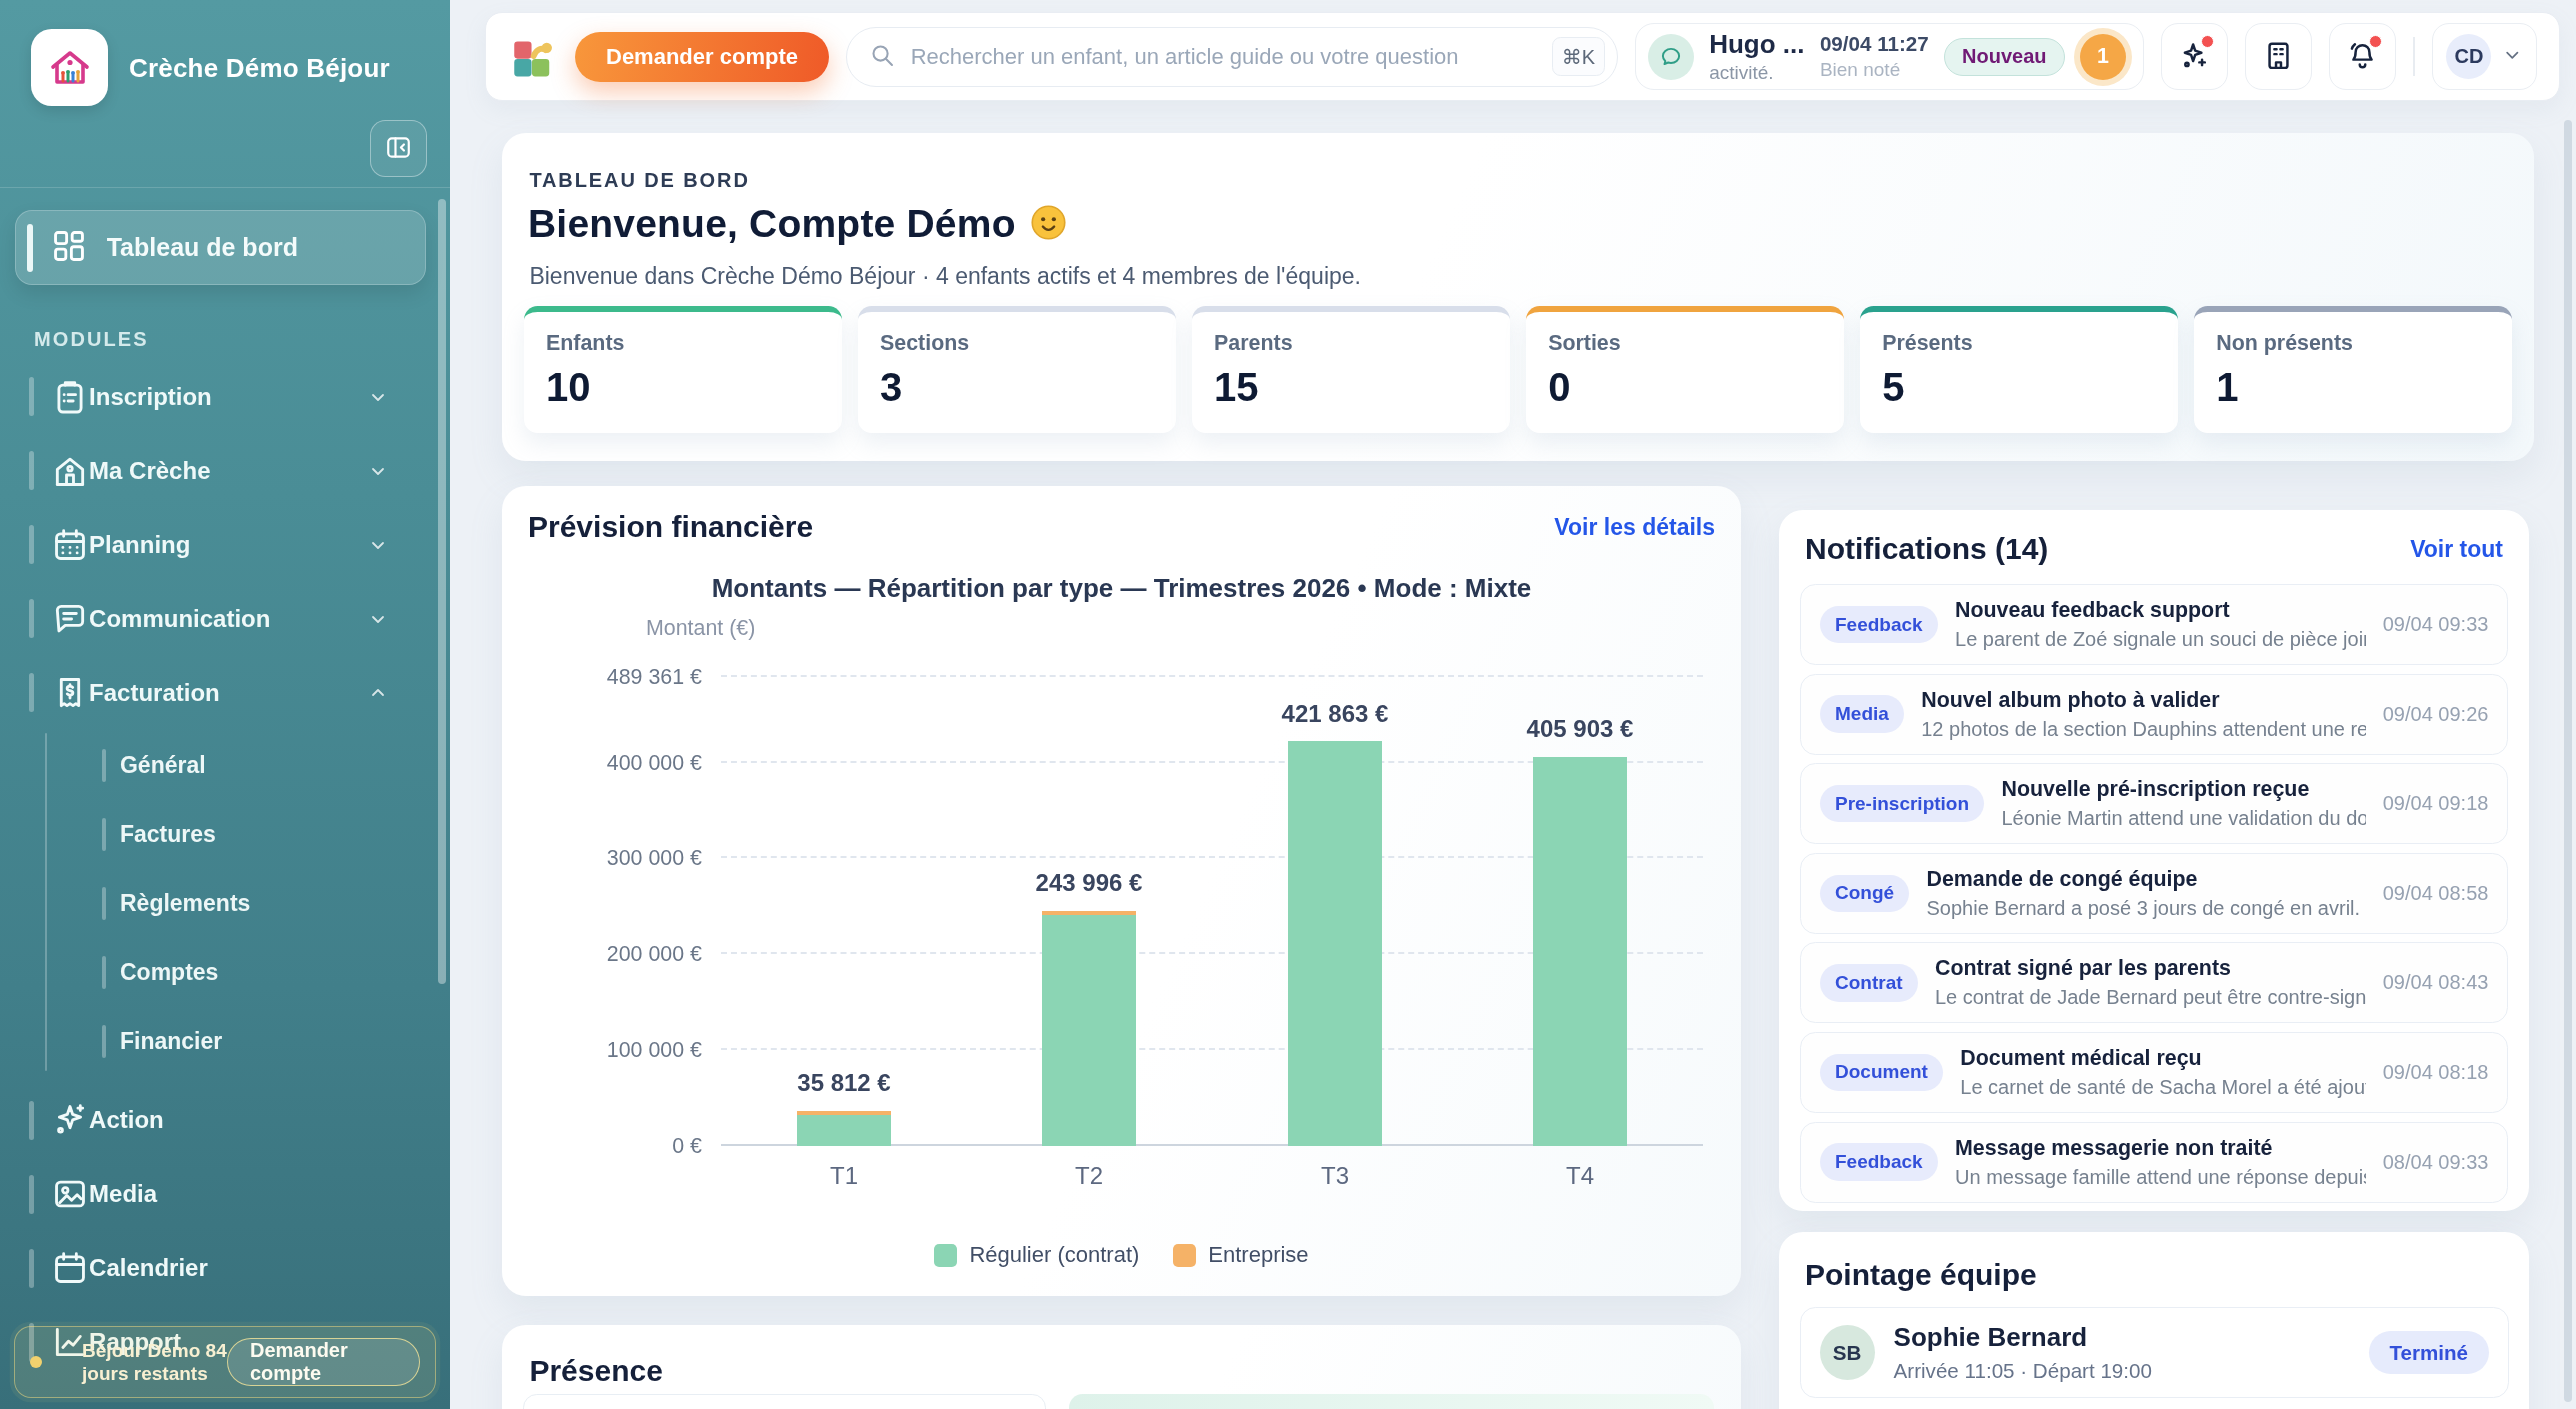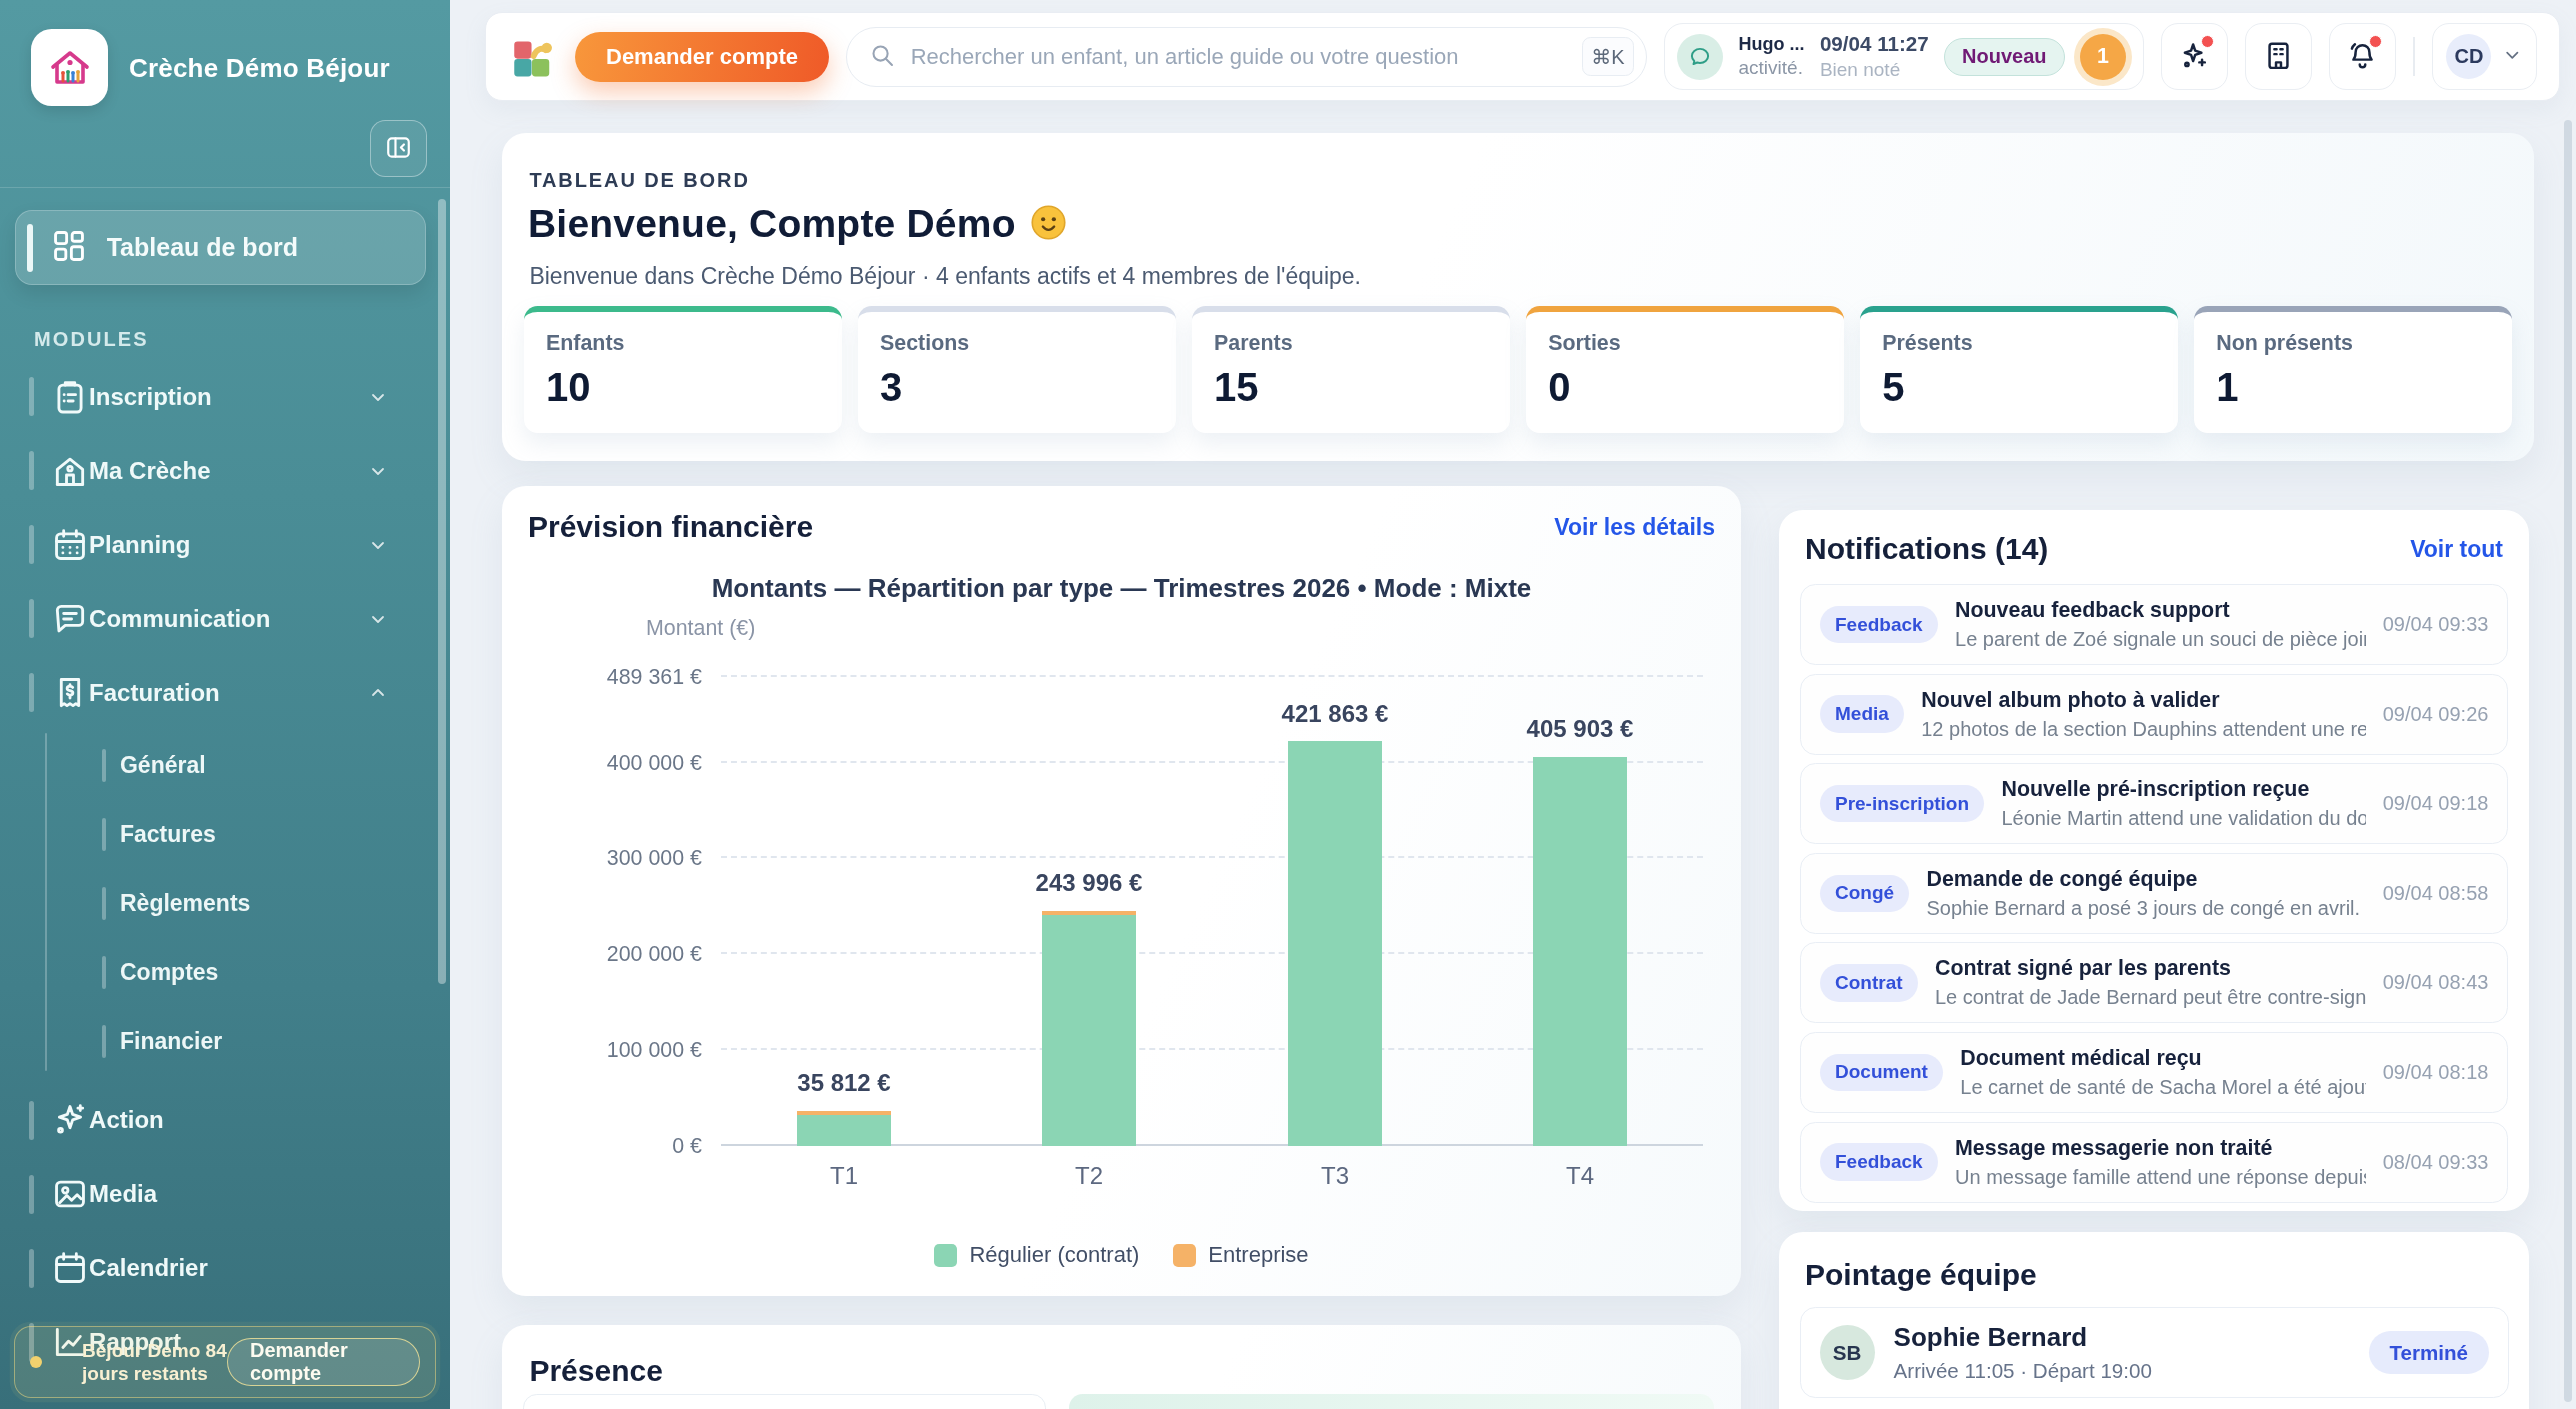--- a/index.html
+++ b/index.html
@@ -62,21 +62,21 @@
   .search input{flex:1;border:none;outline:none;font-size:22px;color:#33415c;min-width:0;
     font-family:inherit;background:transparent;}
   .search input::placeholder{color:#9aa7b8;}
   .kbd{height:39px;min-width:51px;border-radius:8.6px;border:1.7px solid #e8edf3;background:#fbfcfe;
     color:#5c6879;font-size:20px;display:flex;align-items:center;justify-content:center;padding:0 8.6px;flex:none;}
   .activity{height:67px;border-radius:19px;border:1.7px solid #eaeef3;background:#fff;
     display:flex;align-items:center;gap:15.4px;padding:0 12px 0 12px;flex:none;}
   .chat-circle{width:46px;height:46px;border-radius:50%;background:#d9eee6;color:#2f9e87;
     display:flex;align-items:center;justify-content:center;flex:none;}
   .chat-circle svg{width:26px;height:26px;}
-  .act-col .t{font-size:18px;font-weight:bold;color:#1d2946;}
+  .act-col .t{font-size:26px;font-weight:bold;color:#1d2946;}
   .act-col .s{font-size:19px;color:#8b96a6;margin-top:2.6px;}
   .act-col .t2{font-size:20.6px;font-weight:bold;color:#3c4a66;}
   .act-col .s2{font-size:19px;color:#aab4c2;margin-top:2.6px;}
   .badge-new{height:38px;border-radius:857px;background:#e5f4f0;border:1.7px solid #c3e2db;color:#701a75;
     font-size:20px;font-weight:bold;display:flex;align-items:center;padding:0 17px;flex:none;}
   .count-bub{width:46px;height:46px;border-radius:50%;background:#f5a746;color:#fff;font-size:21.4px;
     font-weight:bold;display:flex;align-items:center;justify-content:center;
     box-shadow:0 0 0 6px #fbe7c8;flex:none;margin-right:5.1px;}
   .icon-btn{width:67px;height:67px;border-radius:17px;border:1.7px solid #eaeef3;background:#fff;
     display:flex;align-items:center;justify-content:center;color:#17233d;position:relative;cursor:pointer;flex:none;}

